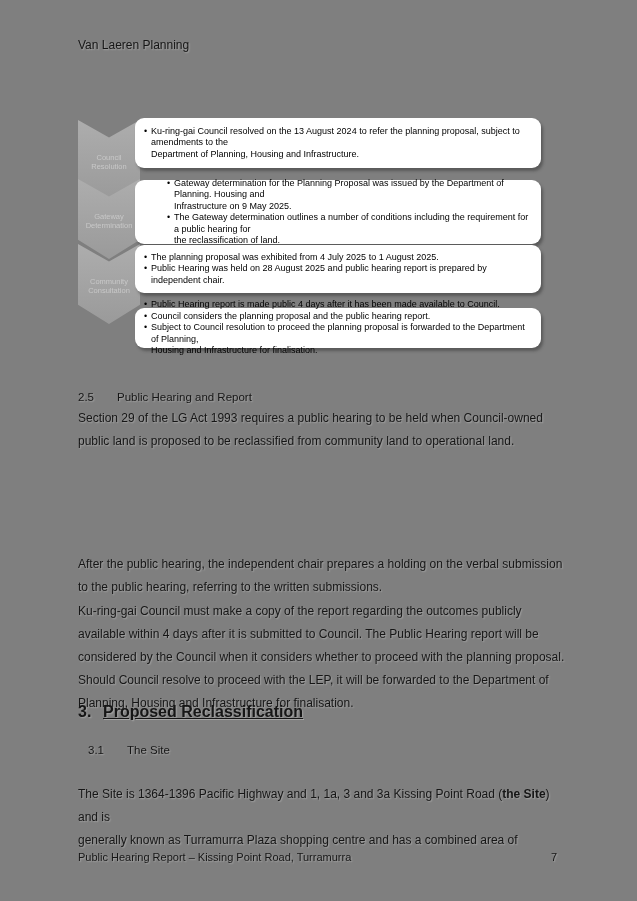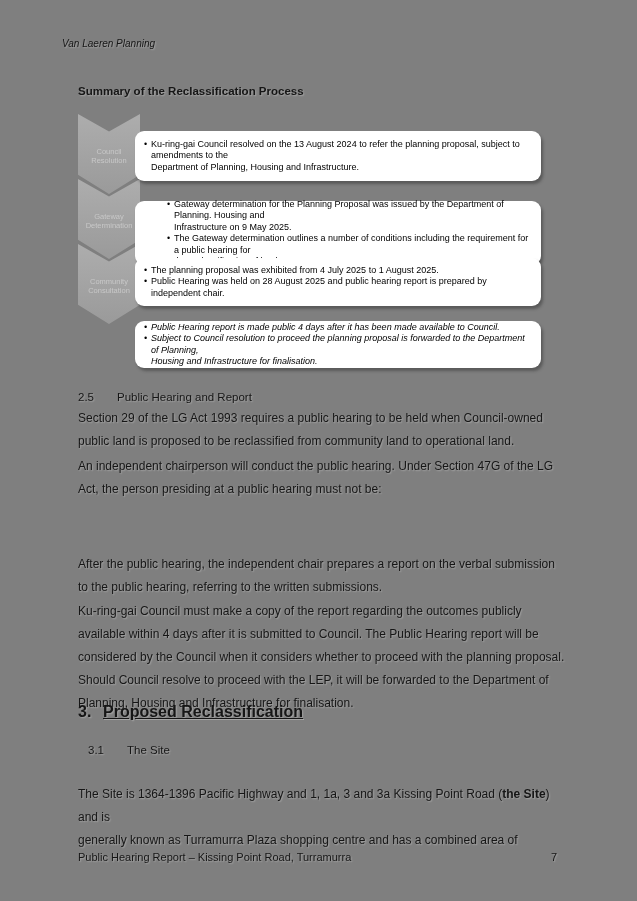--- a/index.html
+++ b/index.html
@@ -13,47 +13,47 @@
   }
   .abs { position:absolute; }
   .ghost {
     color:#161616;
     text-shadow:1px 1px 1.5px rgba(225,225,225,0.38);
   }
   .small-body { font-size:12px; line-height:23px; white-space:pre-line; }
   .bold { font-weight:bold; }
 
   
-  .doc-header { left:62px; top:38px; font-size:10px;font-style:italic; }
+  .doc-header { left:78px; top:38px; font-size:12px; }
   .flow-title { left:78px; top:85px; font-size:11.5px; font-weight:bold; }
 
   
   .flowchart { left:78px; top:112px; width:465px; height:280px; }
   .chevron {
     position:absolute; left:0; width:62px; height:80px;
     background:linear-gradient(180deg,#adadad 0%, #9a9a9a 100%);
     clip-path:polygon(0 0, 50% 22%, 100% 0, 100% 76%, 50% 100%, 0 76%);
     display:flex; align-items:center; justify-content:center;
     text-align:center;
     color:#c8c8c8; font-size:7.5px; line-height:9px;
     padding:14px 4px 10px 4px; box-sizing:border-box;
   }
-  .chev-1 { top:2px;text-align:center; } .chev-2 { top:67px; } .chev-3 { top:132px; } .chev-4 { top:197px; }
+  .chev-1 { top:8px;text-align:center; } .chev-2 { top:67px; } .chev-3 { top:132px; } .chev-4 { top:197px; }
   .flow-box {
     position:absolute; left:57px; width:406px;
     background:#ffffff; border-radius:9px;
     box-shadow:2px 3px 3px rgba(45,45,45,0.45);
     box-sizing:border-box; padding:4px 10px 4px 9px;
     display:flex; flex-direction:column; justify-content:center;
-    font-size:9px; line-height:11.5px; color:#000;margin-top:13px;
+    font-size:9px; line-height:11.5px; color:#000;
   }
   .box-1 { top:6px;   height:50px; }
-  .box-2 { top:76px;  height:64px;padding-left:32px; }
+  .box-2 { top:68px;  height:64px;padding-left:32px; }
   .box-3 { top:133px; height:48px;border-radius:9px; }
-  .box-4 { top:196px; height:47px;font-style:italic; }
+  .box-4 { top:196px; height:40px; }
   .fc-bullet {
     position:relative; padding-left:7px; white-space:pre-line;
   }
   .fc-bullet::before { content:"•"; position:absolute; left:0; top:0; }
 
   
   .h-sub { font-size:11.5px; font-weight:normal; }
   .h-sub .num { display:inline-block; width:39px; }
   .h-big { font-size:16px; font-weight:bold; }
   .h-big .num { display:inline-block; width:25px; }
@@ -74,21 +74,20 @@
   .footer-left { left:78px; top:851px; font-size:11px; }
   .footer-num  { right:80px; top:851px; font-size:11px; }
 </style>
 </head>
 <body>
 
 <div class="page">
 
   <div class="abs ghost doc-header">Van Laeren Planning</div>
 
-  <div class="abs ghost flow-title">Summary of the Reclassification Process</div>
 
   <div class="abs flowchart">
 
     <div class="chevron chev-1">
       <span>Council Resolution</span>
     </div>
     <div class="chevron chev-2">
       <span>Gateway Determination</span>
     </div>
     <div class="chevron chev-3">
@@ -107,38 +106,37 @@
 the reclassification of land.</div>
     </div>
 
     <div class="flow-box box-3">
       <div class="fc-bullet">The planning proposal was exhibited from 4 July 2025 to 1 August 2025.</div>
       <div class="fc-bullet">Public Hearing was held on 28 August 2025 and public hearing report is prepared by independent chair.</div>
     </div>
 
     <div class="flow-box box-4">
       <div class="fc-bullet">Public Hearing report is made public 4 days after it has been made available to Council.</div>
+      <div class="fc-bullet">Council considers the planning proposal and the public hearing report.</div>
       <div class="fc-bullet">Subject to Council resolution to proceed the planning proposal is forwarded to the Department of Planning,
 Housing and Infrastructure for finalisation.</div>
     </div>
 
   </div>
 
   <div class="abs ghost h-sub h25">
     <span class="num">2.5</span><span>Public Hearing and Report</span>
   </div>
 
   <div class="abs ghost small-body para1">Section 29 of the LG Act 1993 requires a public hearing to be held when Council-owned
 public land is proposed to be reclassified from community land to operational land.</div>
 
-  <div class="abs ghost small-body para2">An independent chairperson will conduct the public hearing. Under Section 47G of the LG
-Act, the person presiding at a public hearing must not be:</div>
 
 
-  <div class="abs ghost small-body para3">After the public hearing, the independent chair prepares a report on the verbal submission
+  <div class="abs ghost small-body para3">After the public hearing, the independent chair prepares a holding on the verbal submission
 to the public hearing, referring to the written submissions.</div>
 
   <div class="abs ghost small-body para4">Ku-ring-gai Council must make a copy of the report regarding the outcomes publicly
 available within 4 days after it is submitted to Council. The Public Hearing report will be
 considered by the Council when it considers whether to proceed with the planning proposal.
 Should Council resolve to proceed with the LEP, it will be forwarded to the Department of
 Planning, Housing and Infrastructure for finalisation.</div>
 
   <div class="abs ghost h-big h3">
     <span class="num">3.</span><span>Proposed Reclassification</span>

